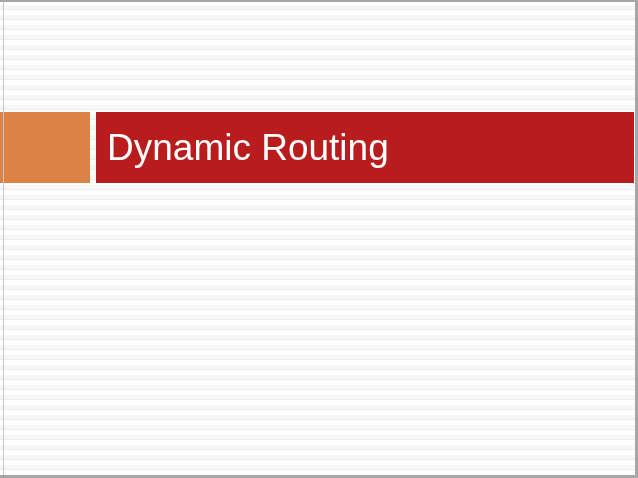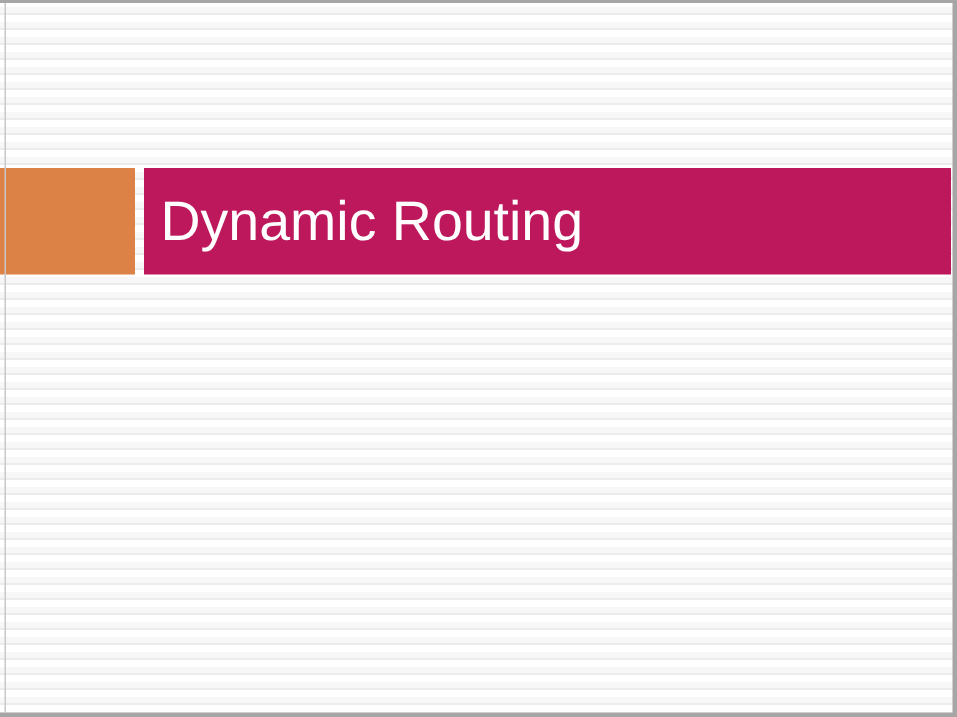--- a/index.html
+++ b/index.html
@@ -79,21 +79,21 @@
     height: 71px;
     background-color: #dd8247;
   }
 
   .title-bar {
     position: absolute;
     left: 96px;
     top: 0;
     width: 538px;
     height: 71px;
-    background-color: #be185d;
+    background-color: #b91c1c;
     display: flex;
     align-items: center;
   }
 
   .title-text {
     color: #ffffff;
     font-family: "Liberation Sans", sans-serif;
     font-size: 37px;
     font-weight: 400;
     line-height: 1;

